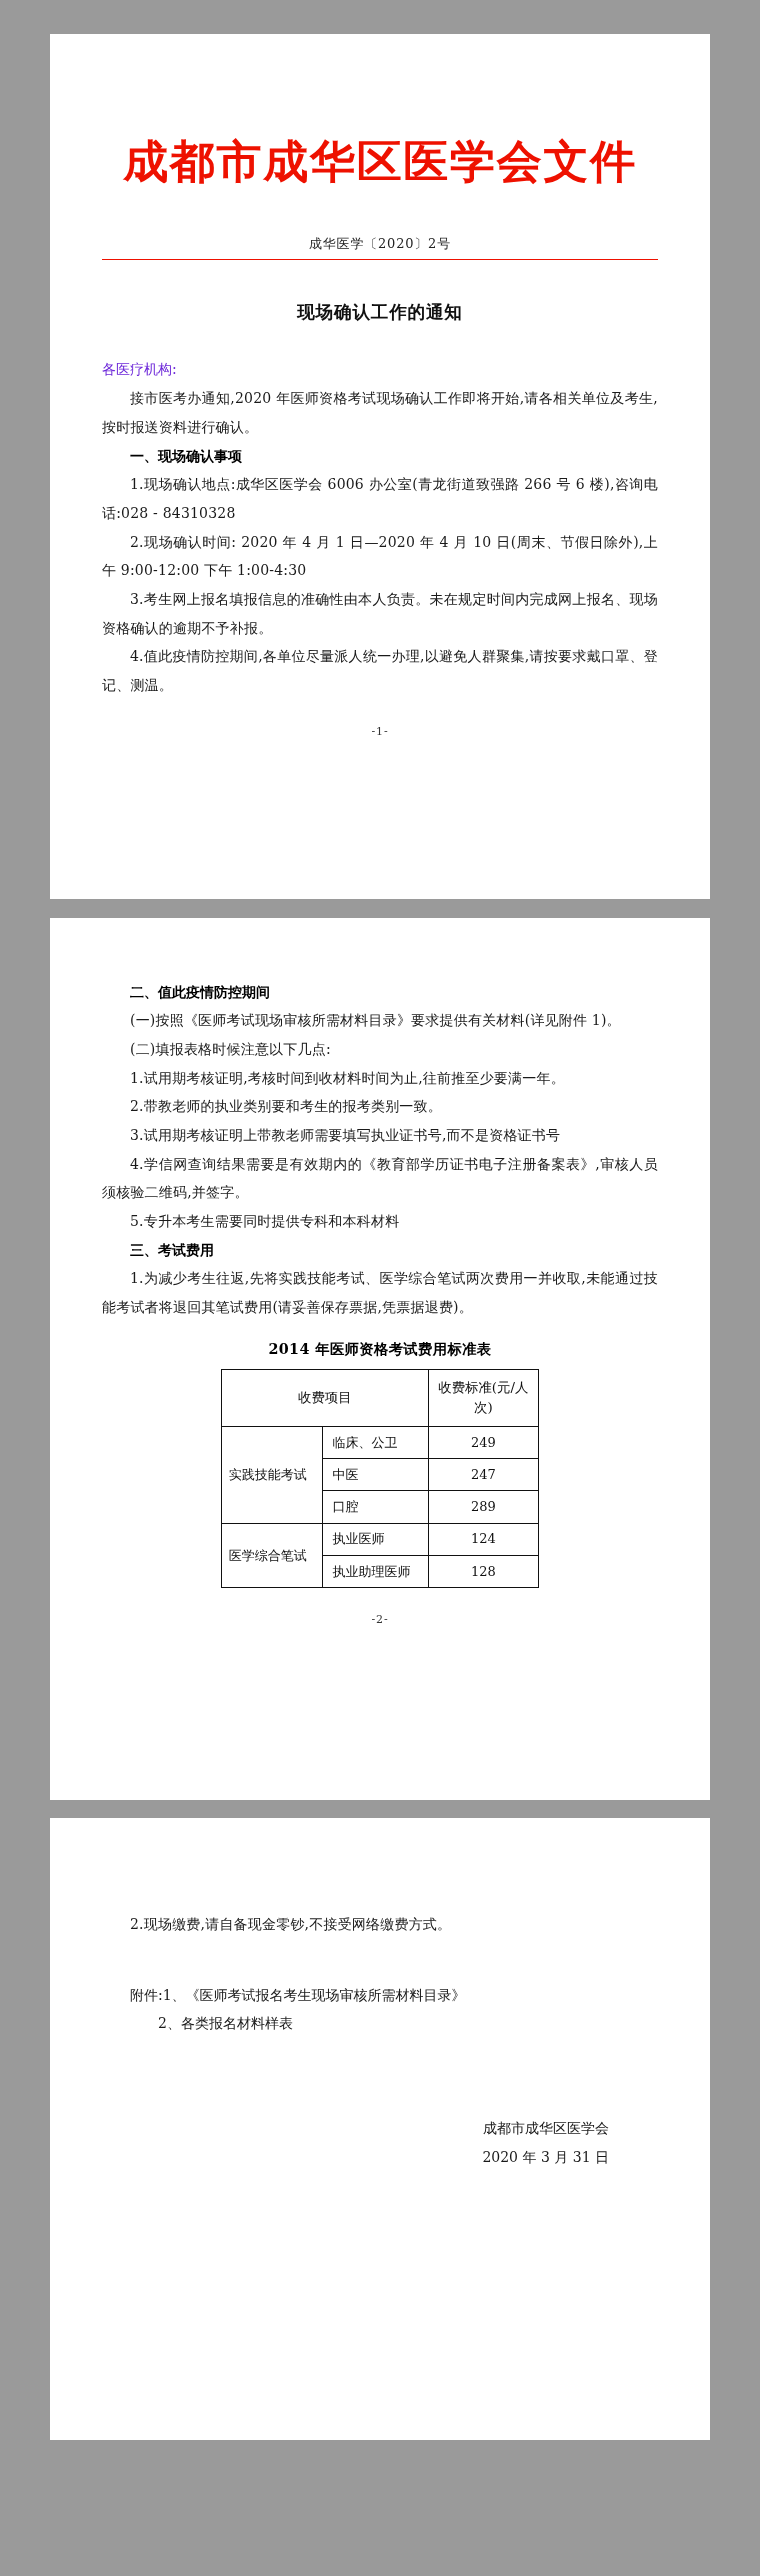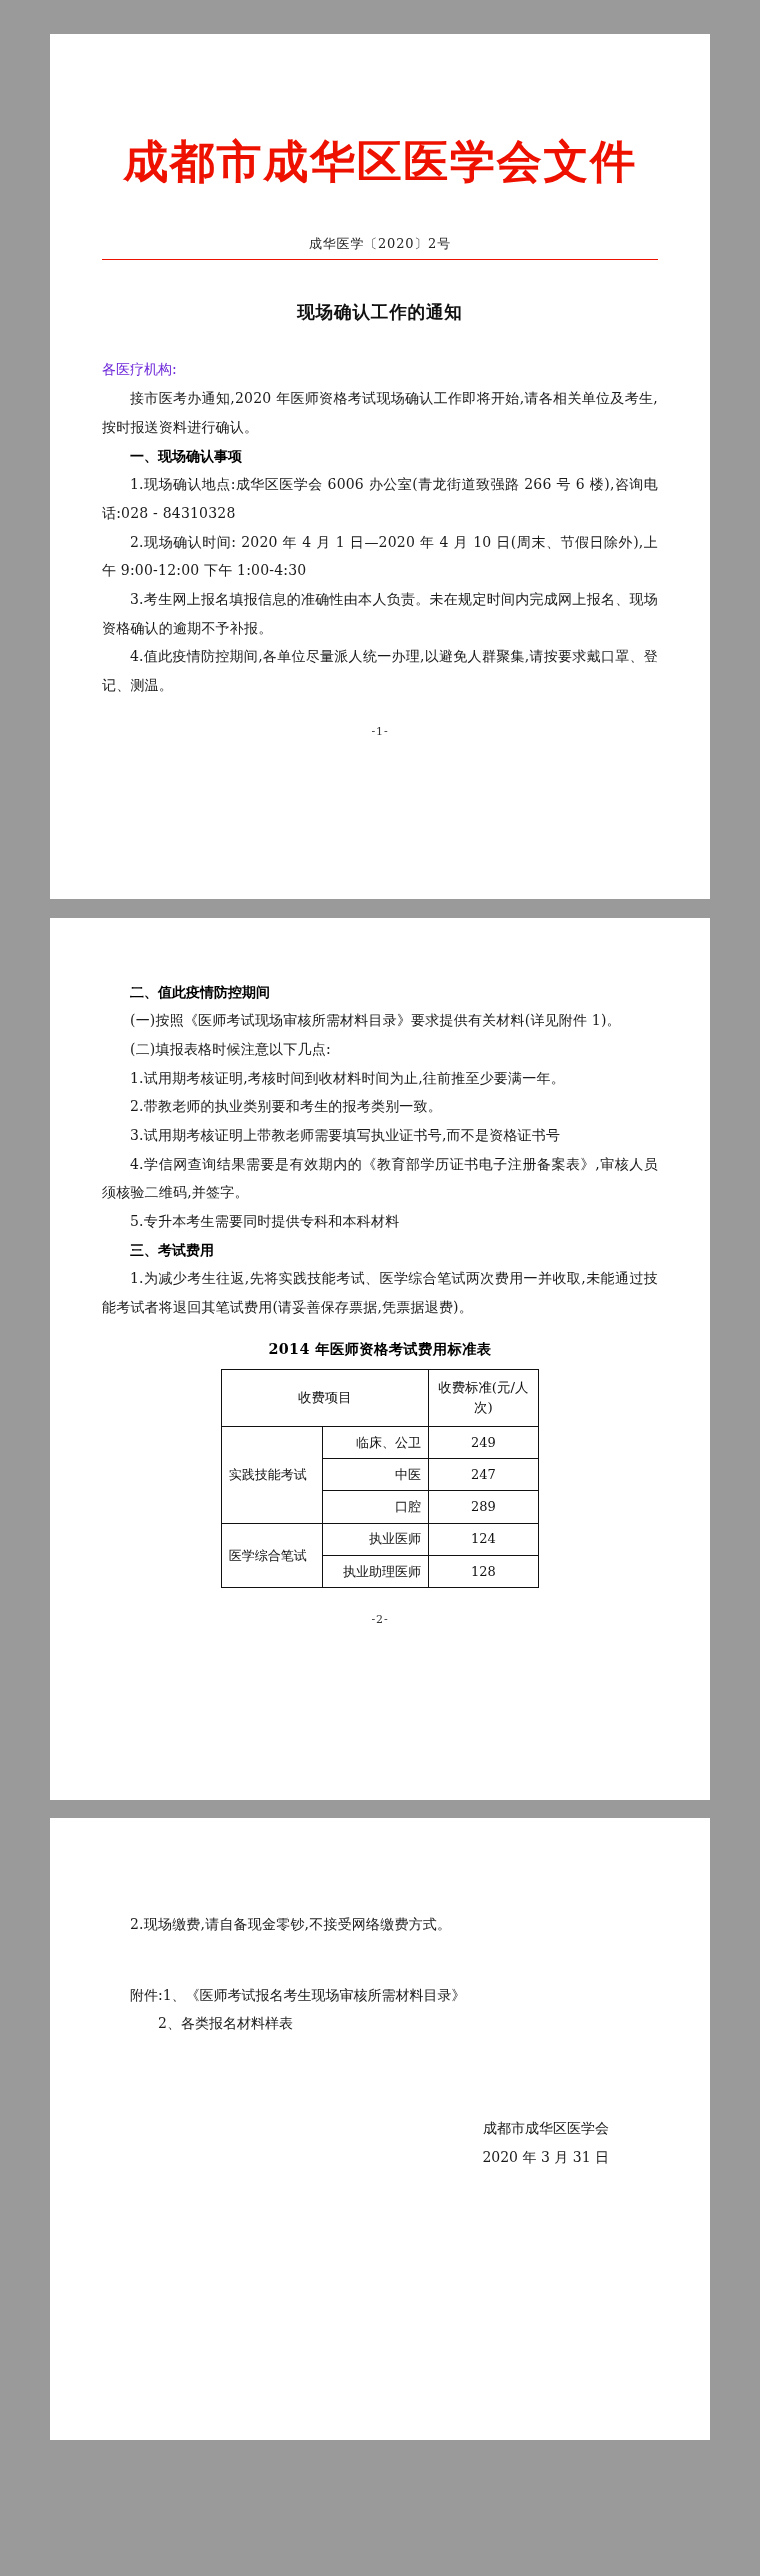--- a/index.html
+++ b/index.html
@@ -121,21 +121,21 @@
   table.fee th {
     font-size: 13.4px;
     padding: 7.6px 6.7px;
   }
   table.fee td.group {
     width: 126px;
     text-align: left;
   }
   table.fee td.item {
     width: 126px;
-    text-align: right;
+    text-align: left;
     padding-left: 9px;
   }
   table.fee td.amount { width: 134px; }
 
   
   .attach-block {
     font-size: 14px;
     line-height: 2.05;
     color: #1a1a1a;
     margin-top: 42px;

